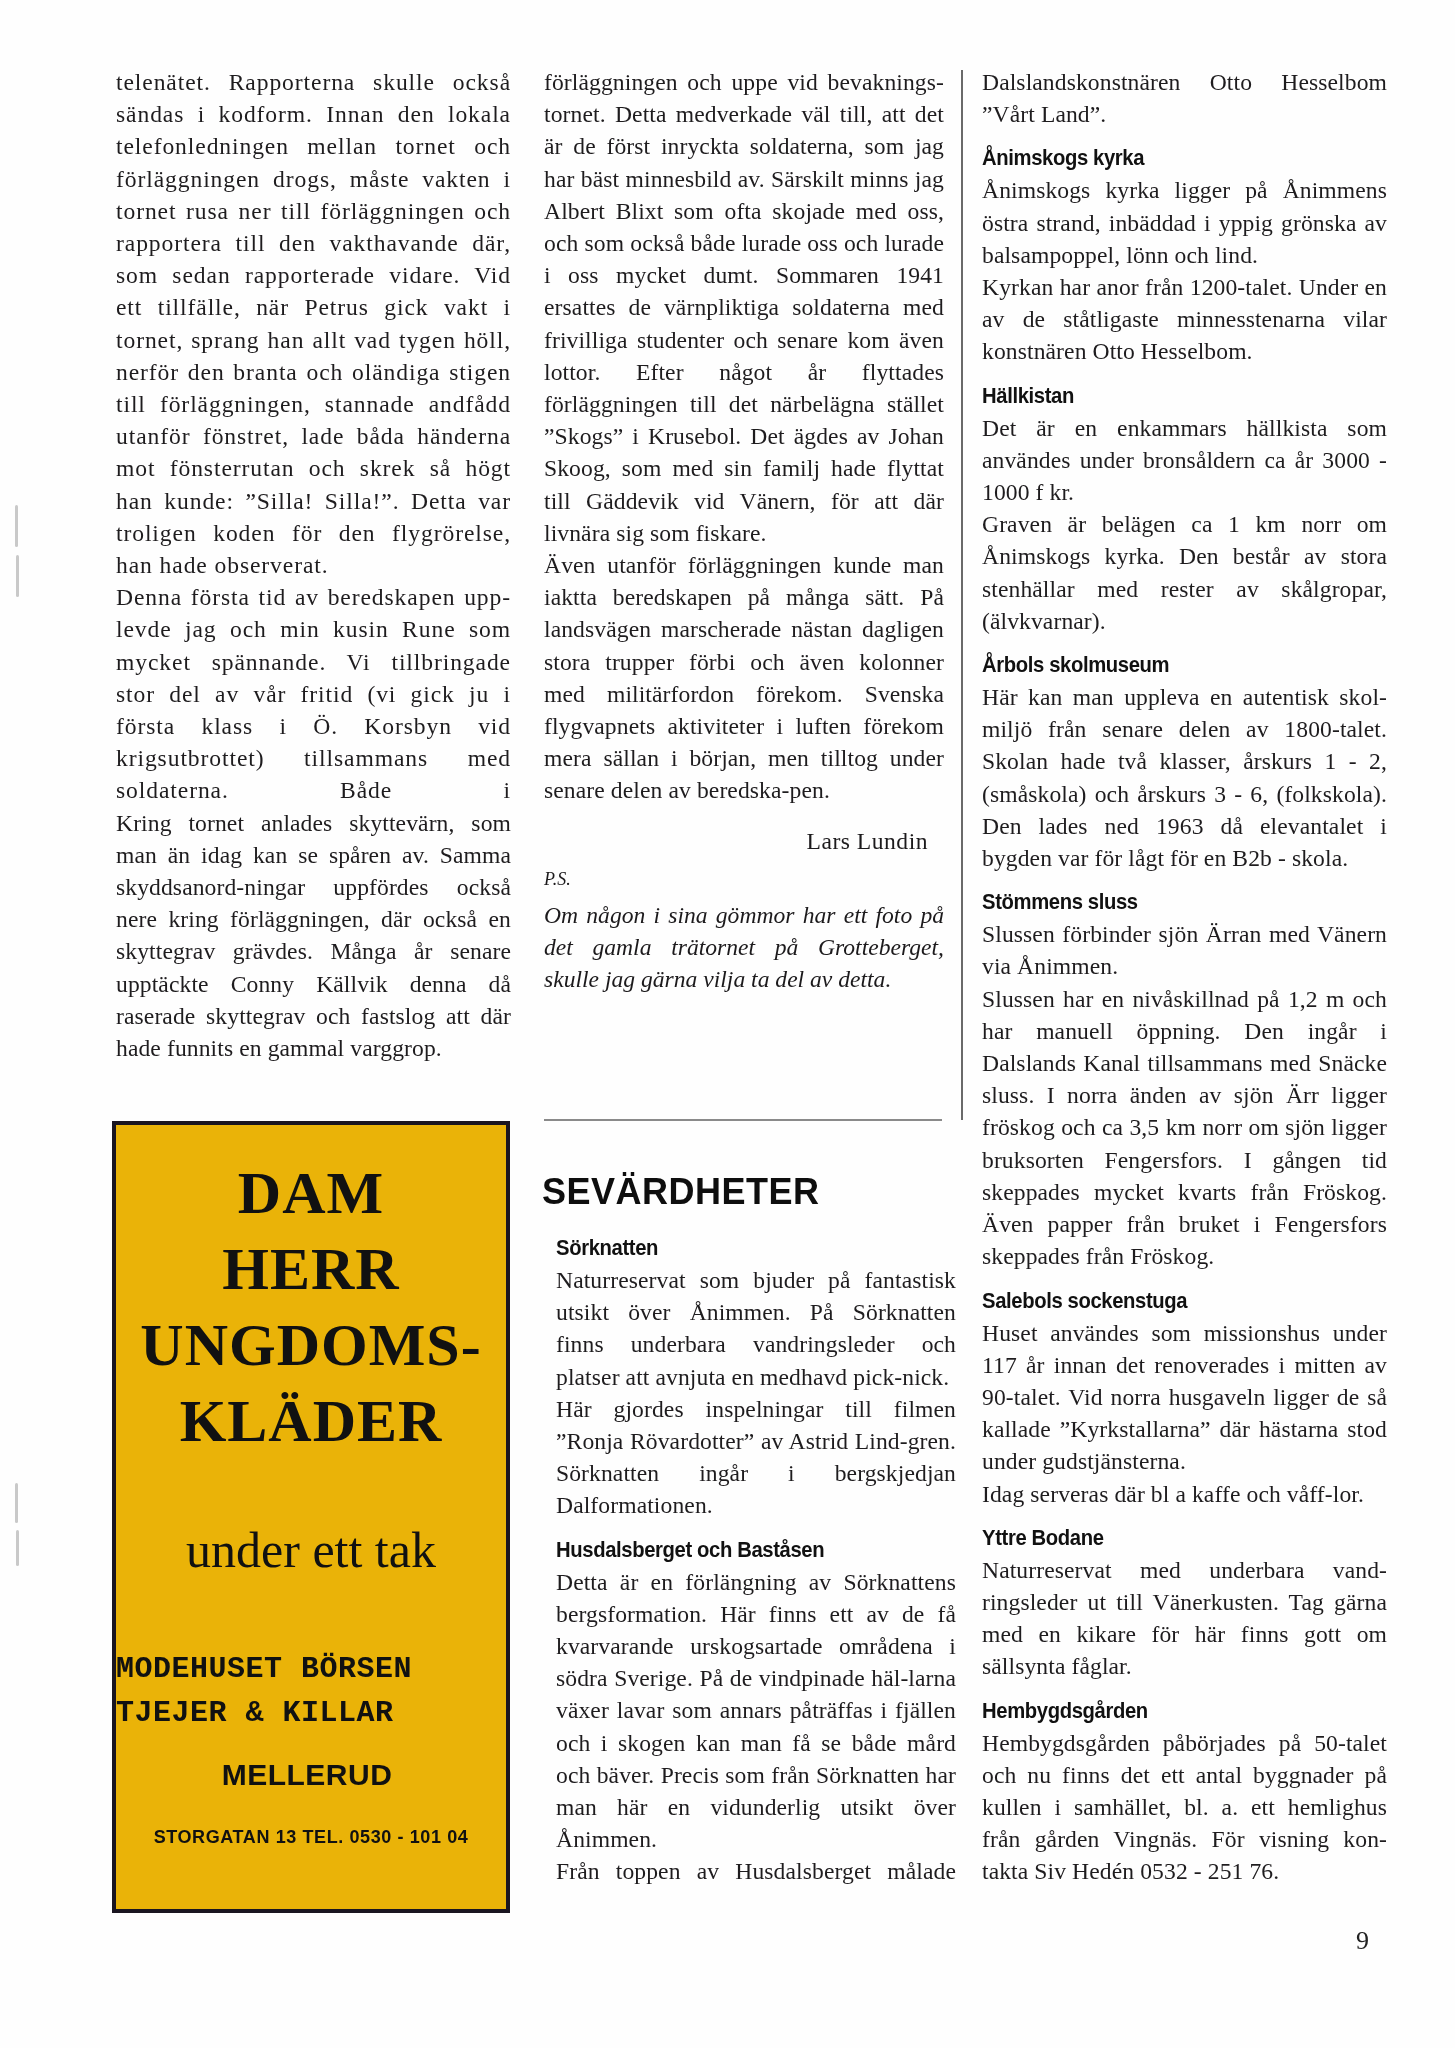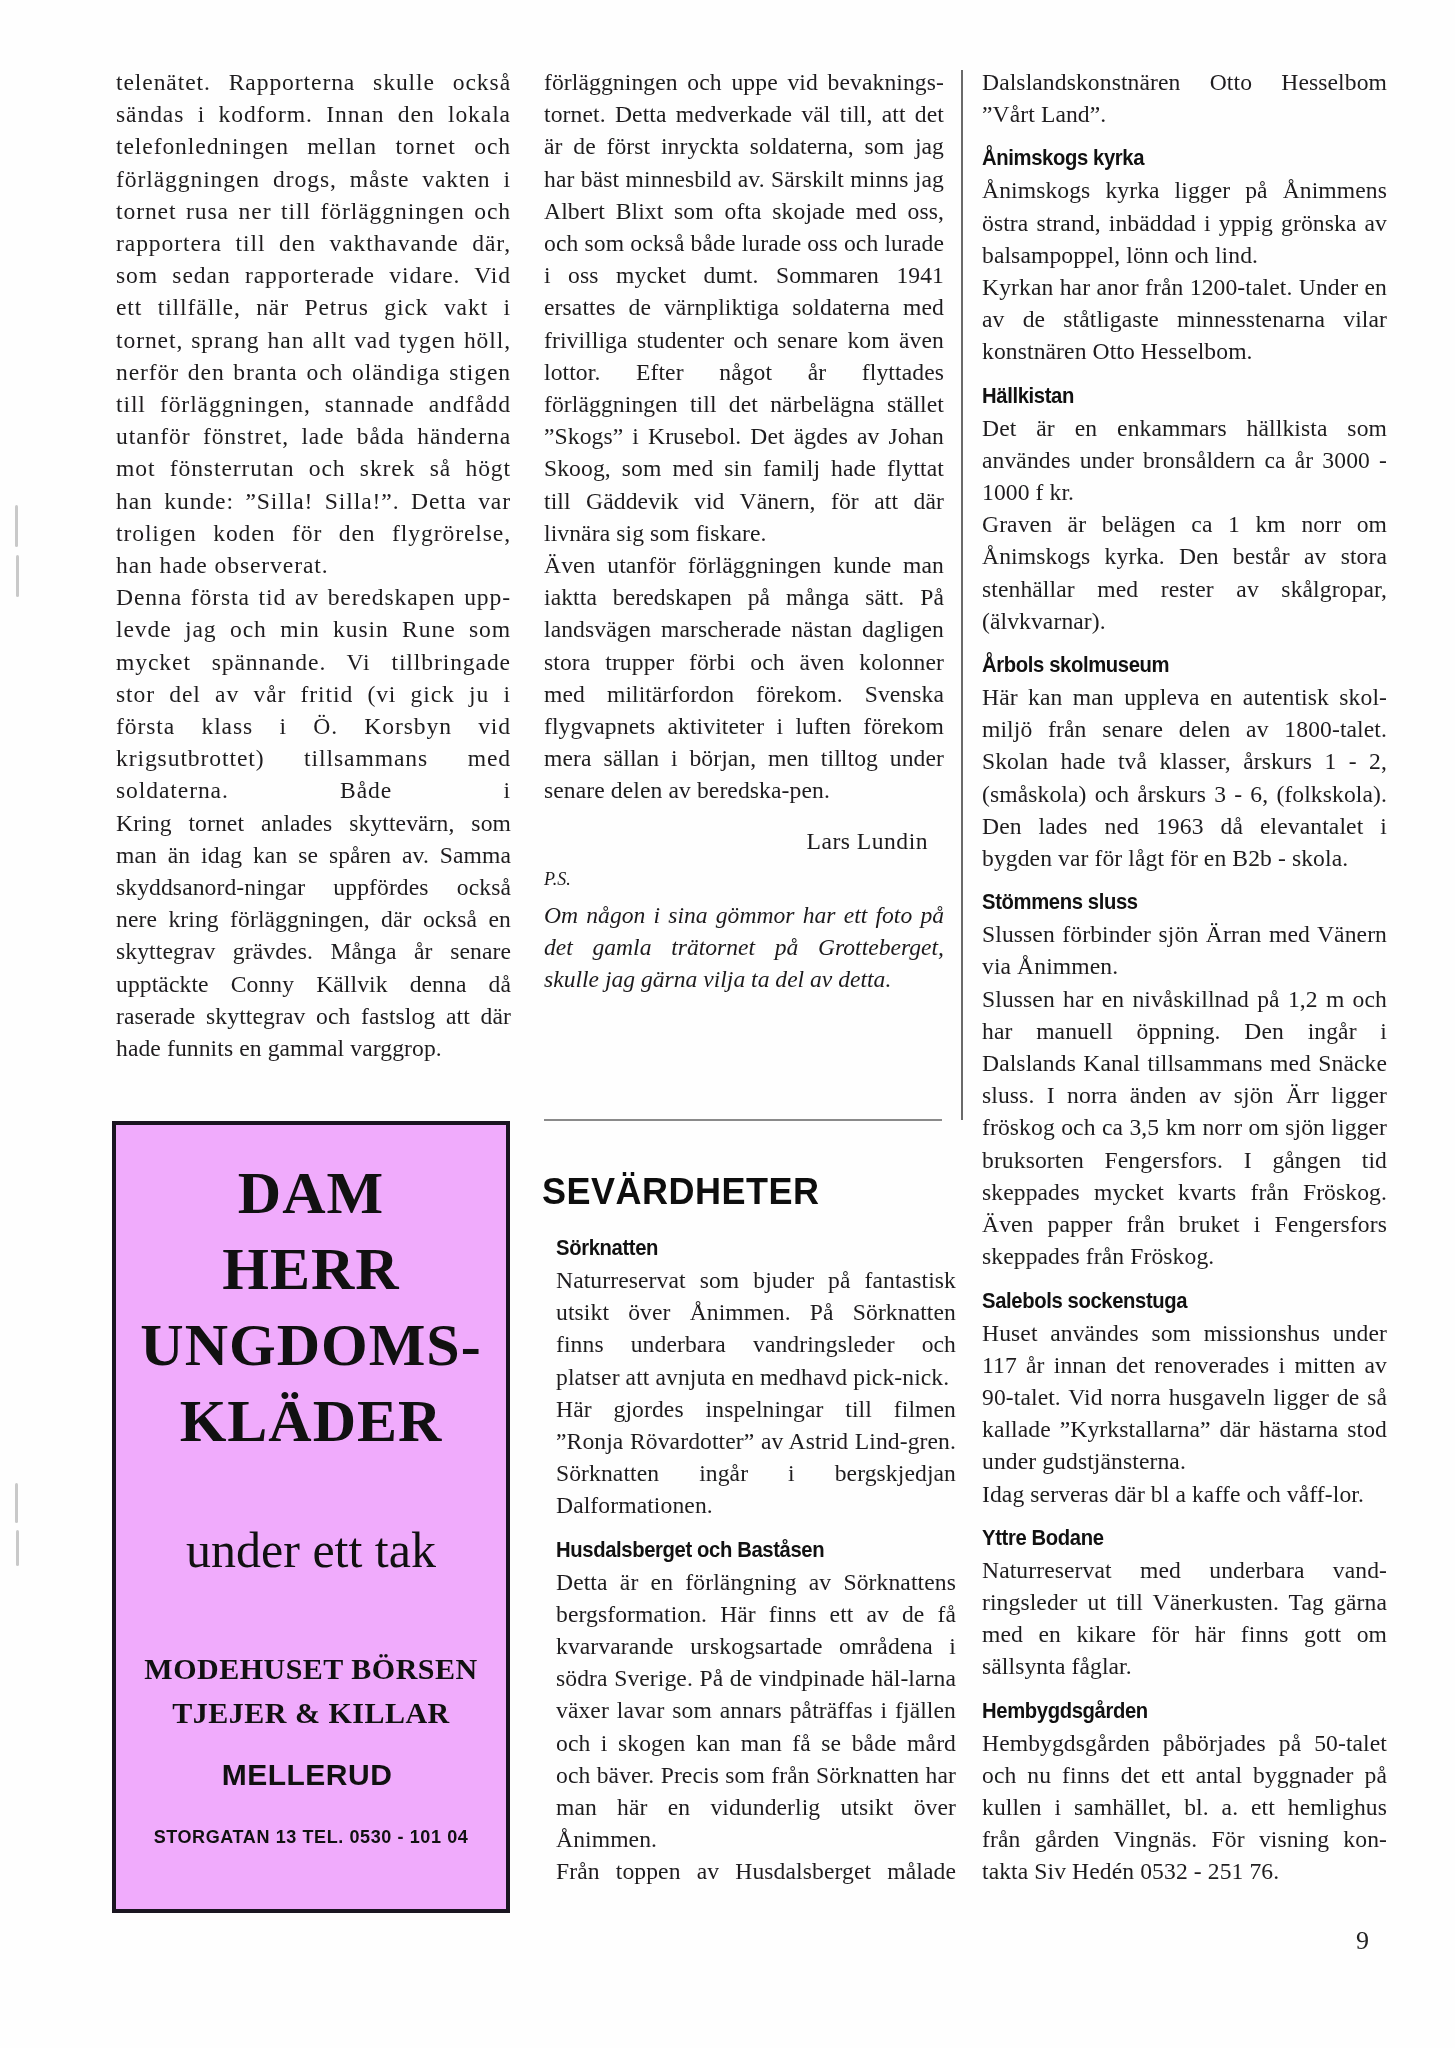--- a/index.html
+++ b/index.html
@@ -33,36 +33,36 @@
   .hrule { position: absolute; left: 544px; top: 1119px; width: 398px; height: 2px; background: #8a8a8a; }
   .section-title {
     position: absolute; left: 542px; top: 1160px;
     font-family: "Liberation Sans", "DejaVu Sans", sans-serif;
     font-weight: bold; font-size: 36px; line-height: 64px; letter-spacing: 0.5px;
     color: #0e0e0e; margin: 0;
   }
   .col-mid-lower { position: absolute; left: 556px; top: 1234px; width: 400px; }
   .ad {
     position: absolute; left: 112px; top: 1121px; width: 390px; height: 784px;
-    border: 4px solid #1a1520; background: #f0abfc;
+    border: 4px solid #1a1520; background: #eab308;
   }
   .ad-big {
     font-family: "Liberation Serif", "DejaVu Serif", serif; font-weight: bold;
     font-size: 60px; line-height: 76px; text-align: center; color: #111; letter-spacing: 1px;
   }
   .ad-big-block { position: absolute; left: 0; right: 0; top: 30px; }
   .ad-sub {
     position: absolute; left: 0; right: 0; top: 395px;
     font-family: "Liberation Serif", "DejaVu Serif", serif; font-size: 50px; line-height: 60px;
     text-align: center; color: #111;
   }
   .ad-shop {
     position: absolute; left: 0; right: 0; top: 522px;
-    font-family: Liberation Serif, serif; font-weight: bold;
-    font-size: 30px; line-height: 44px; text-align: center; color: #111; letter-spacing: 0.5px;
+    font-family: Liberation Mono, monospace; font-weight: bold;
+    font-size: 30px; line-height: 44px; color: #111; letter-spacing: 0.5px;
   }
   .ad-city {
     position: absolute; left: 0; right: 8px; top: 630px;
     font-family: "Liberation Sans", "DejaVu Sans", sans-serif; font-weight: bold;
     font-size: 30px; line-height: 40px; text-align: center; color: #111; letter-spacing: 0.5px;
   }
   .ad-address {
     position: absolute; left: 0; right: 0; top: 699px;
     font-family: "Liberation Sans", "DejaVu Sans", sans-serif; font-weight: bold;
     font-size: 18px; line-height: 26px; text-align: center; color: #111; letter-spacing: 0.6px;

